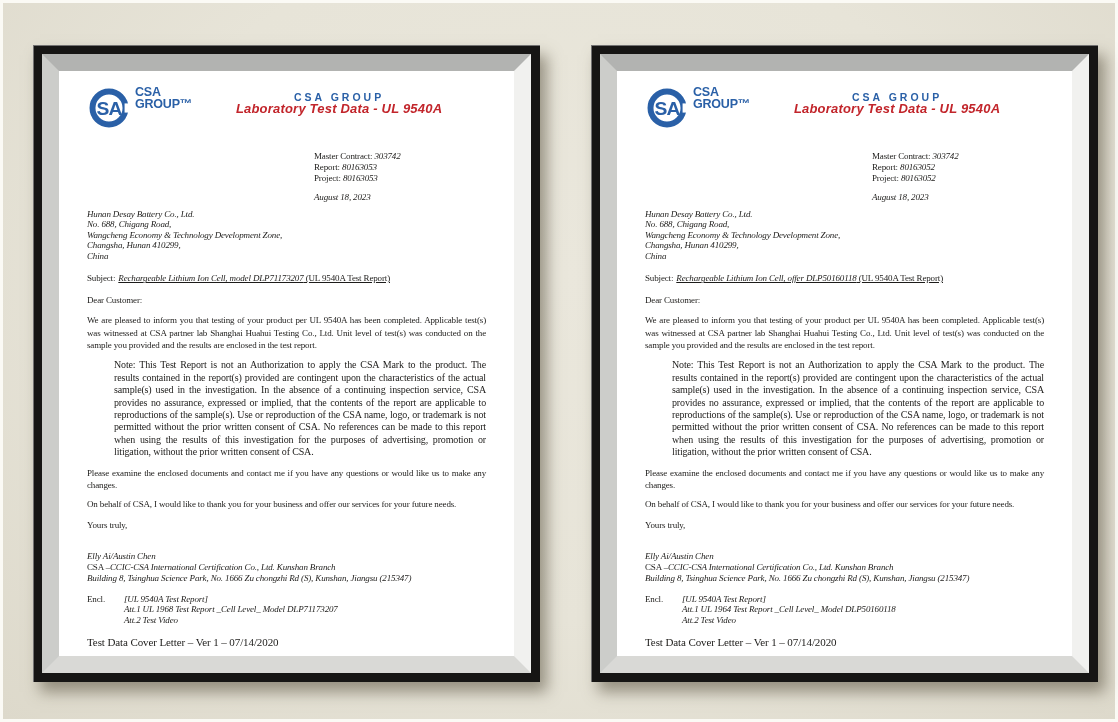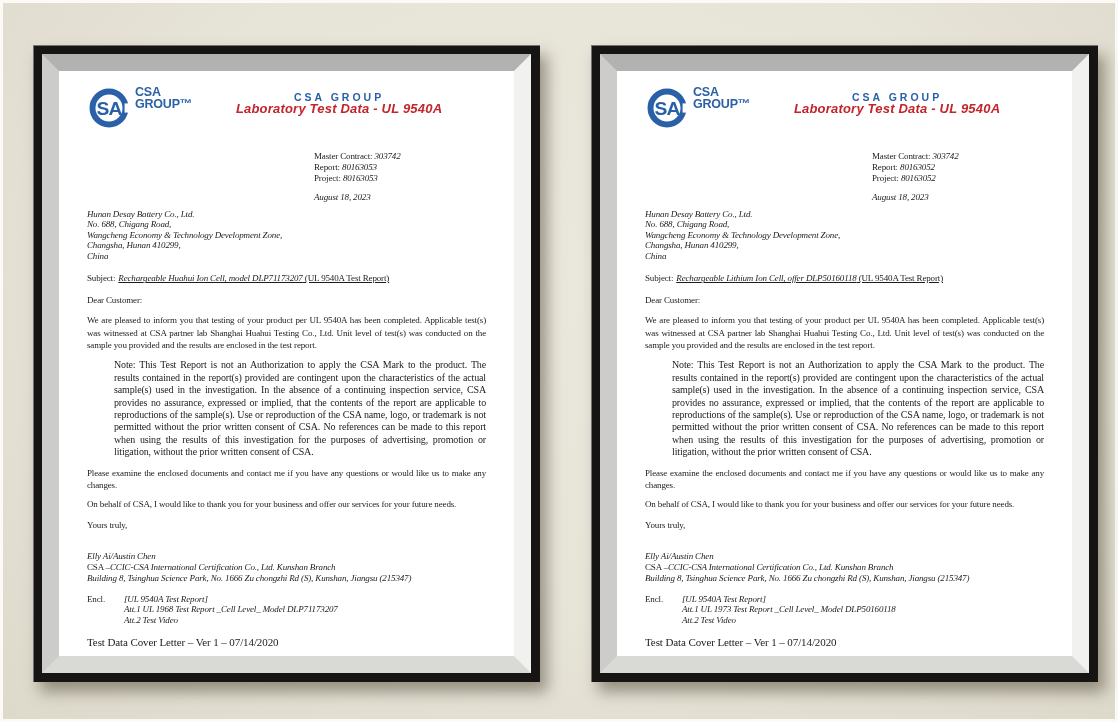--- a/index.html
+++ b/index.html
@@ -106,21 +106,21 @@
 
         <div class="recipient">
           <div>Hunan Desay Battery Co., Ltd.</div>
           <div>No. 688, Chigang Road,</div>
           <div>Wangcheng Economy &amp; Technology Development Zone,</div>
           <div>Changsha, Hunan 410299,</div>
           <div>China</div>
         </div>
 
         <div class="subject">
-          <span class="subject-label">Subject:</span><span class="subject-underlined"><span class="it">Rechargeable Huahui Ion Cell, model DLP71173207</span><span> (UL 9540A Test Report)</span></span>
+          <span class="subject-label">Subject:</span><span class="subject-underlined"><span class="it">Rechargeable Lithium Ion Cell, model DLP71173207</span><span> (UL 9540A Test Report)</span></span>
         </div>
 
         <div class="salutation">Dear Customer:</div>
 
         <div class="para">We are pleased to inform you that testing of your product per UL 9540A has been completed. Applicable test(s) was witnessed at CSA partner lab Shanghai Huahui Testing Co., Ltd. Unit level of test(s) was conducted on the sample you provided and the results are enclosed in the test report.</div>
 
         <div class="note">Note: This Test Report is not an Authorization to apply the CSA Mark to the product. The results contained in the report(s) provided are contingent upon the characteristics of the actual sample(s) used in the investigation.  In the absence of a continuing inspection service, CSA provides no assurance, expressed or implied, that the contents of the report are applicable to reproductions of the sample(s).  Use or reproduction of the CSA name, logo, or trademark is not permitted without the prior written consent of CSA. No references can be made to this report when using the results of this investigation for the purposes of advertising, promotion or litigation, without the prior written consent of CSA.</div>
 
         <div class="para">Please examine the enclosed documents and contact me if you have any questions or would like us to make any changes.</div>
 
@@ -214,21 +214,21 @@
         <div class="signature">
           <div class="it">Elly Ai/Austin Chen</div>
           <div><span>CSA </span><span class="it">–CCIC-CSA International Certification Co., Ltd. Kunshan Branch</span></div>
           <div class="it sig-addr">Building 8, Tsinghua Science Park, No. 1666 Zu chongzhi Rd (S), Kunshan, Jiangsu (215347)</div>
         </div>
 
         <div class="encl">
           <span class="encl-label">Encl.</span>
           <div class="encl-items">
             <div class="it">[UL 9540A Test Report]</div>
-            <div class="it">Att.1 UL 1973 Test Report _Cell Level_ Model DLP50160118</div>
+            <div class="it">Att.1 UL 1964 Test Report _Cell Level_ Model DLP50160118</div>
             <div class="it">Att.2 Test Video</div>
           </div>
         </div>
 
         <div class="footer">Test Data Cover Letter – Ver 1 – 07/14/2020</div>
 
       </div>
     </div>
   </div>
 </div>

